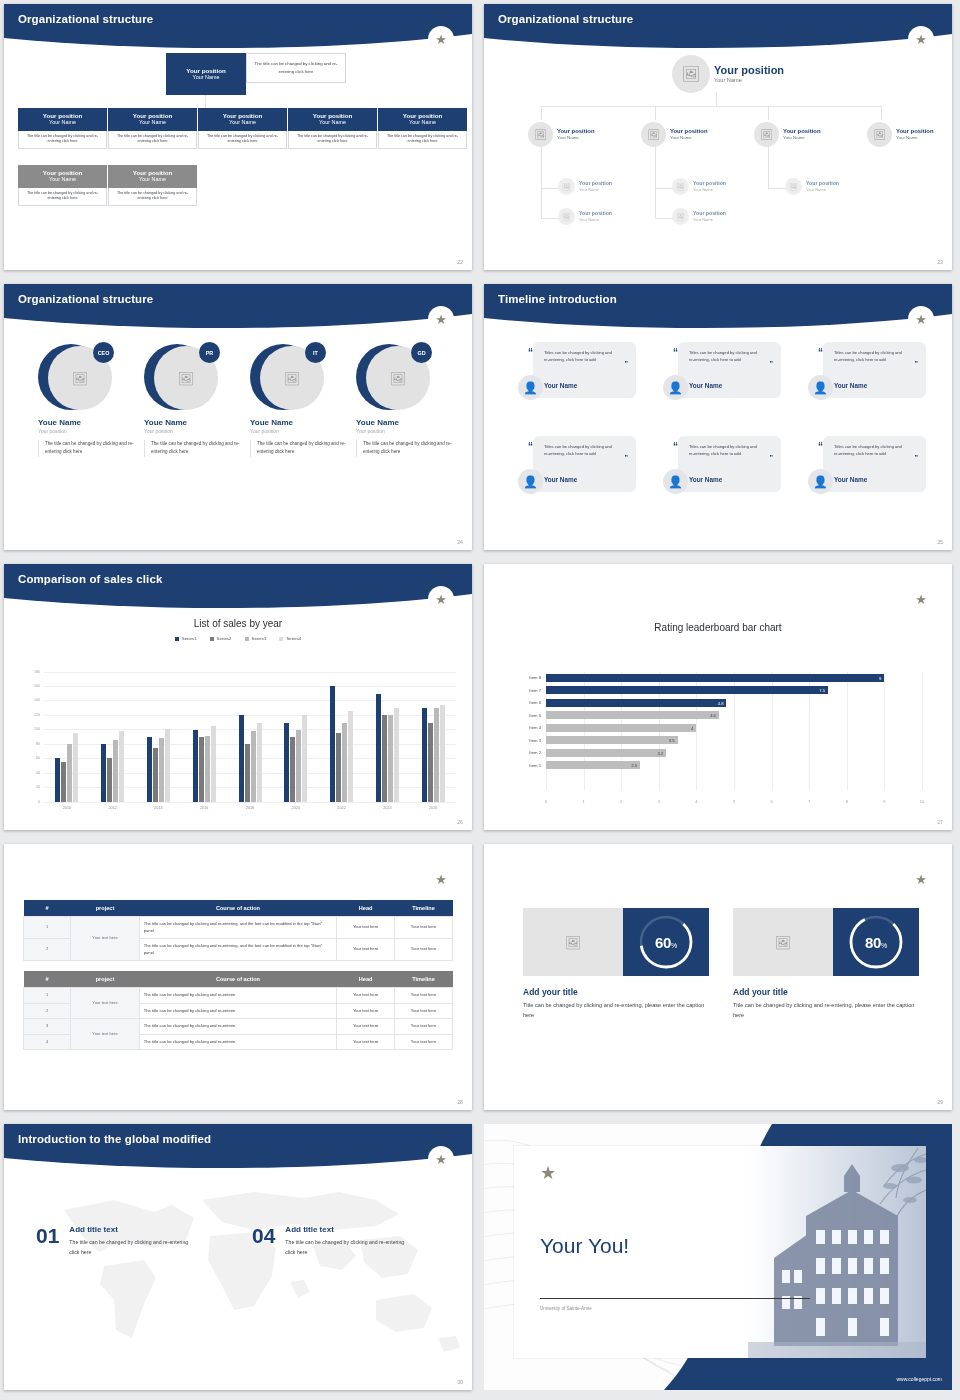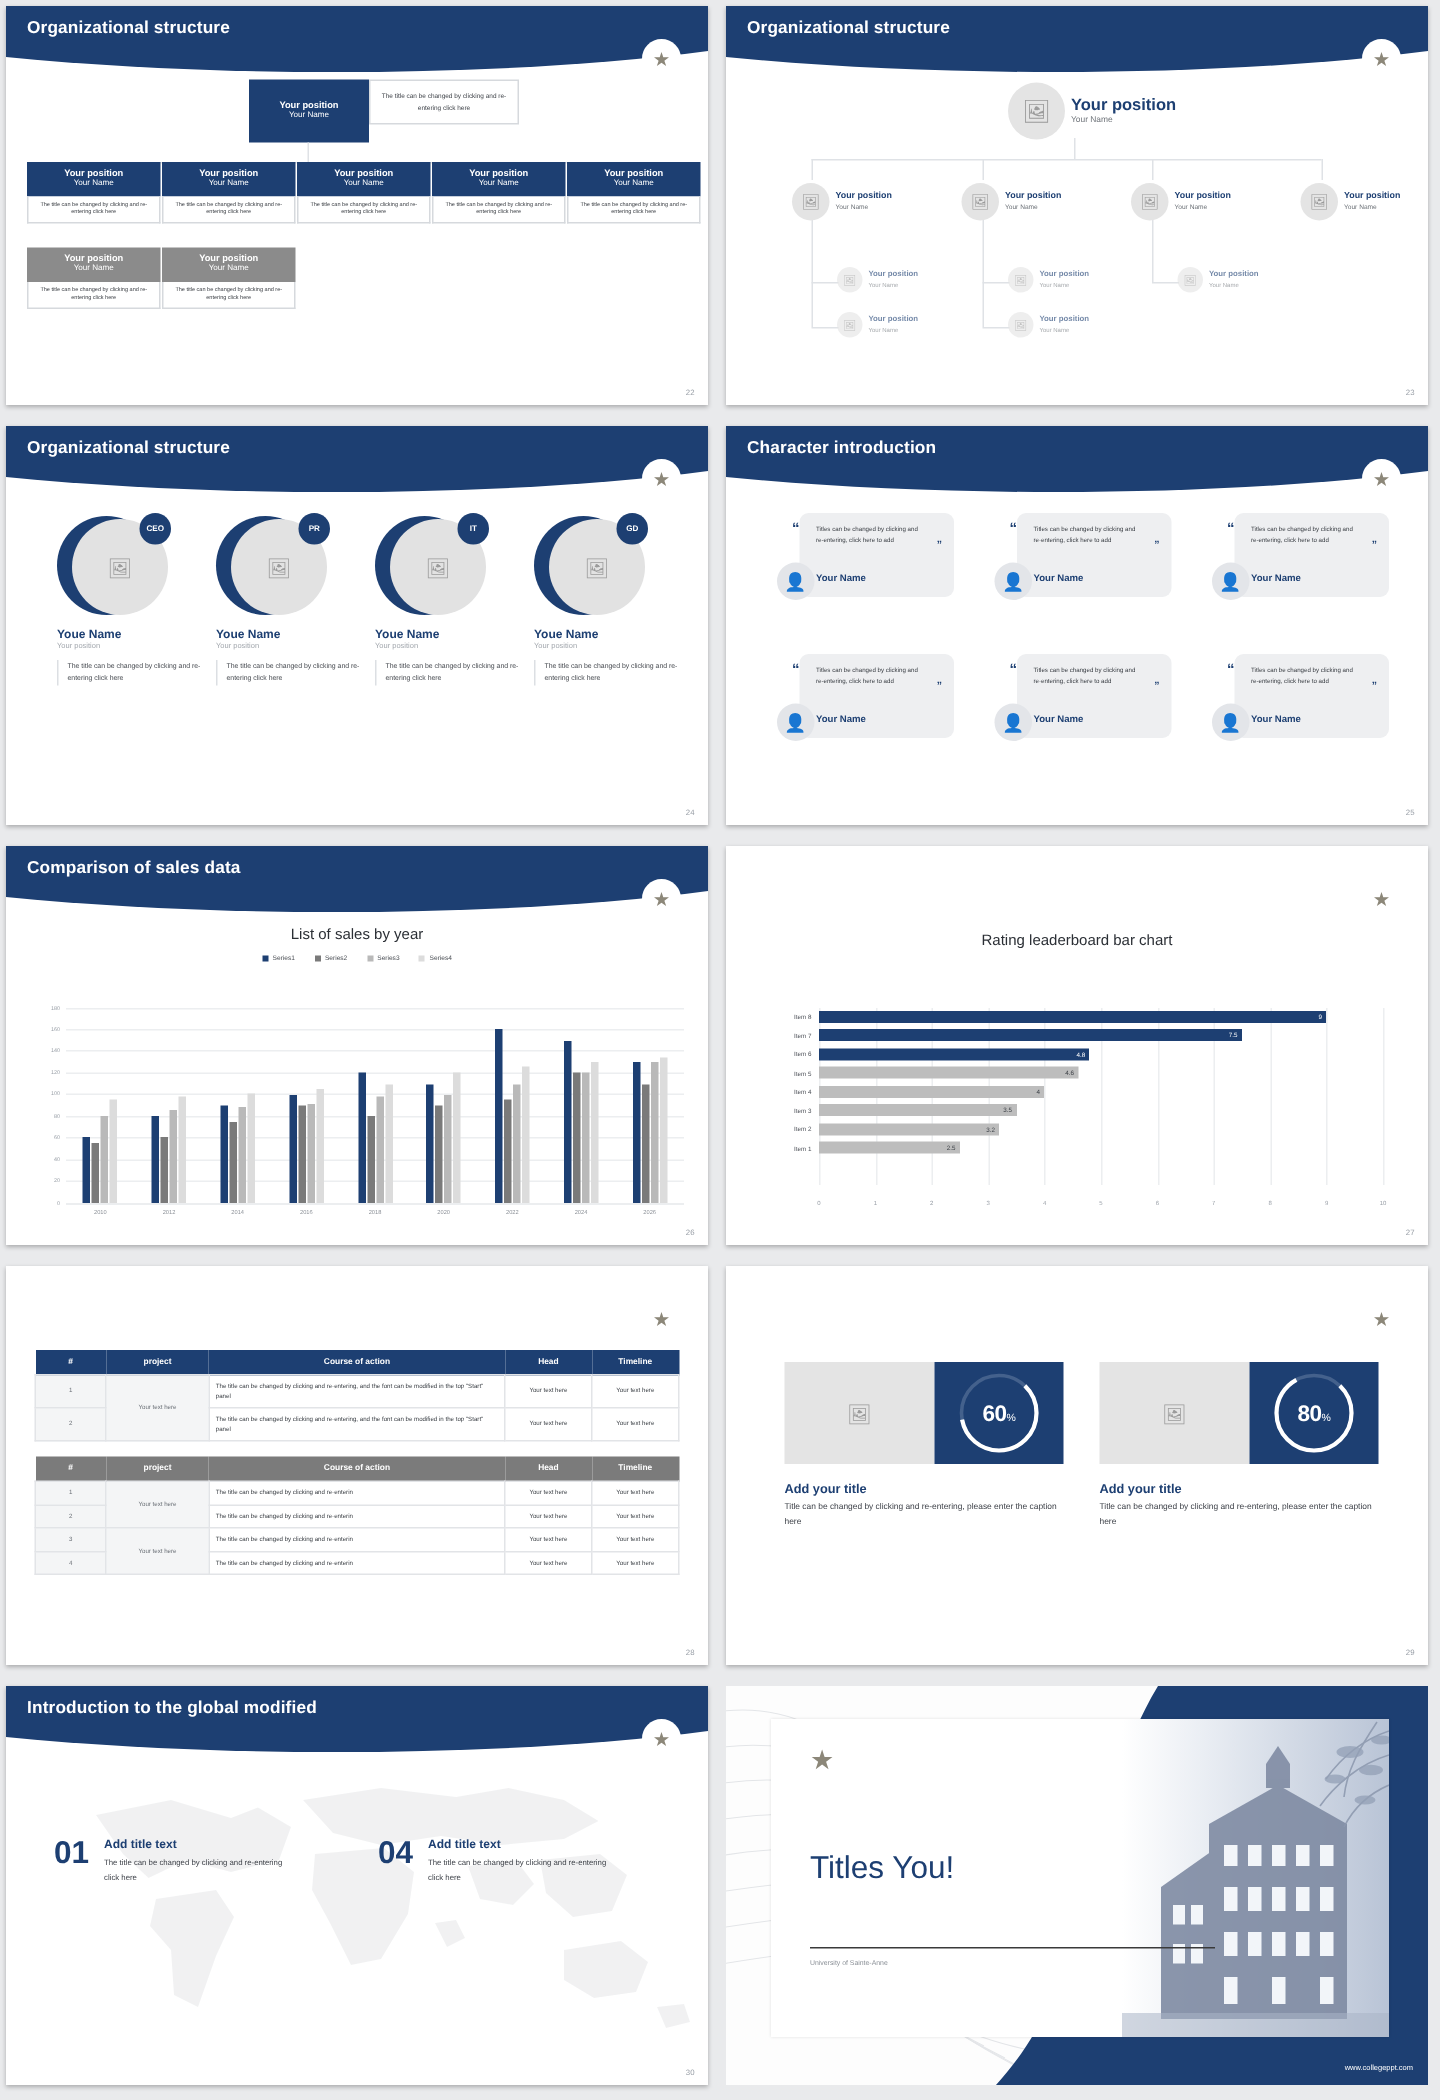--- a/index.html
+++ b/index.html
@@ -420,21 +420,21 @@
       <div class="pagenum">24</div>
     </div>
   </div>
 
   <div class="slide">
     <div class="canvas">
       <div class="band">
         <svg viewBox="0 0 468 46" preserveAspectRatio="none">
             <path d="M0,0 L468,0 L468,30 C330,48 140,48 0,34 Z" fill="#1d3f72"></path>
           </svg>
-        <div class="title">Character introduction</div>
+        <div class="title">Timeline introduction</div>
       </div>
       <div class="emblem">★</div>
       <div class="body">
         <div class="qcard" style="left:34px;top:12px;">
           <div class="qbox"></div>
           <div class="qmarkL">“</div>
           <div class="qmarkR">”</div>
           <div class="qtext">Titles can be changed by clicking and re-entering, click here to add</div>
           <div class="qname">Your Name</div>
           <div class="qav">👤</div>
@@ -483,21 +483,21 @@
       <div class="pagenum">25</div>
     </div>
   </div>
 
   <div class="slide">
     <div class="canvas">
       <div class="band">
         <svg viewBox="0 0 468 46" preserveAspectRatio="none">
             <path d="M0,0 L468,0 L468,30 C330,48 140,48 0,34 Z" fill="#1d3f72"></path>
           </svg>
-        <div class="title">Comparison of sales data</div>
+        <div class="title">Comparison of sales click</div>
       </div>
       <div class="emblem">★</div>
       <div class="body">
         <div class="charttitle">List of sales by year</div>
         <div class="legend" id="legend-26">
             <div class="li">
               <span class="sw" style="background: rgb(29, 63, 114);"></span>
               <span>Series1</span>
             </div>
             <div class="li">
@@ -934,21 +934,21 @@
           <g fill="#93a0b6" opacity=".75">
             <ellipse cx="152" cy="22" rx="9" ry="4"></ellipse>
               <ellipse cx="166" cy="34" rx="8" ry="3.5"></ellipse>
             <ellipse cx="142" cy="40" rx="7" ry="3"></ellipse>
               <ellipse cx="162" cy="54" rx="7" ry="3"></ellipse>
             <ellipse cx="173" cy="14" rx="7" ry="3"></ellipse>
           </g>
           <rect y="196" width="178" height="16" fill="#aab4c6" opacity=".55"></rect>
         </svg>
         <div class="tystar">★</div>
-        <div class="tyh1">Titles You!</div>
+        <div class="tyh1">Your You!</div>
         <div class="tyrule"></div>
         <div class="tysub">University of Sainte-Anne</div>
       </div>
       <div class="tyfoot">www.collegeppt.com</div>
     </div>
   </div>
 
 </div>
 
 </body></html>

